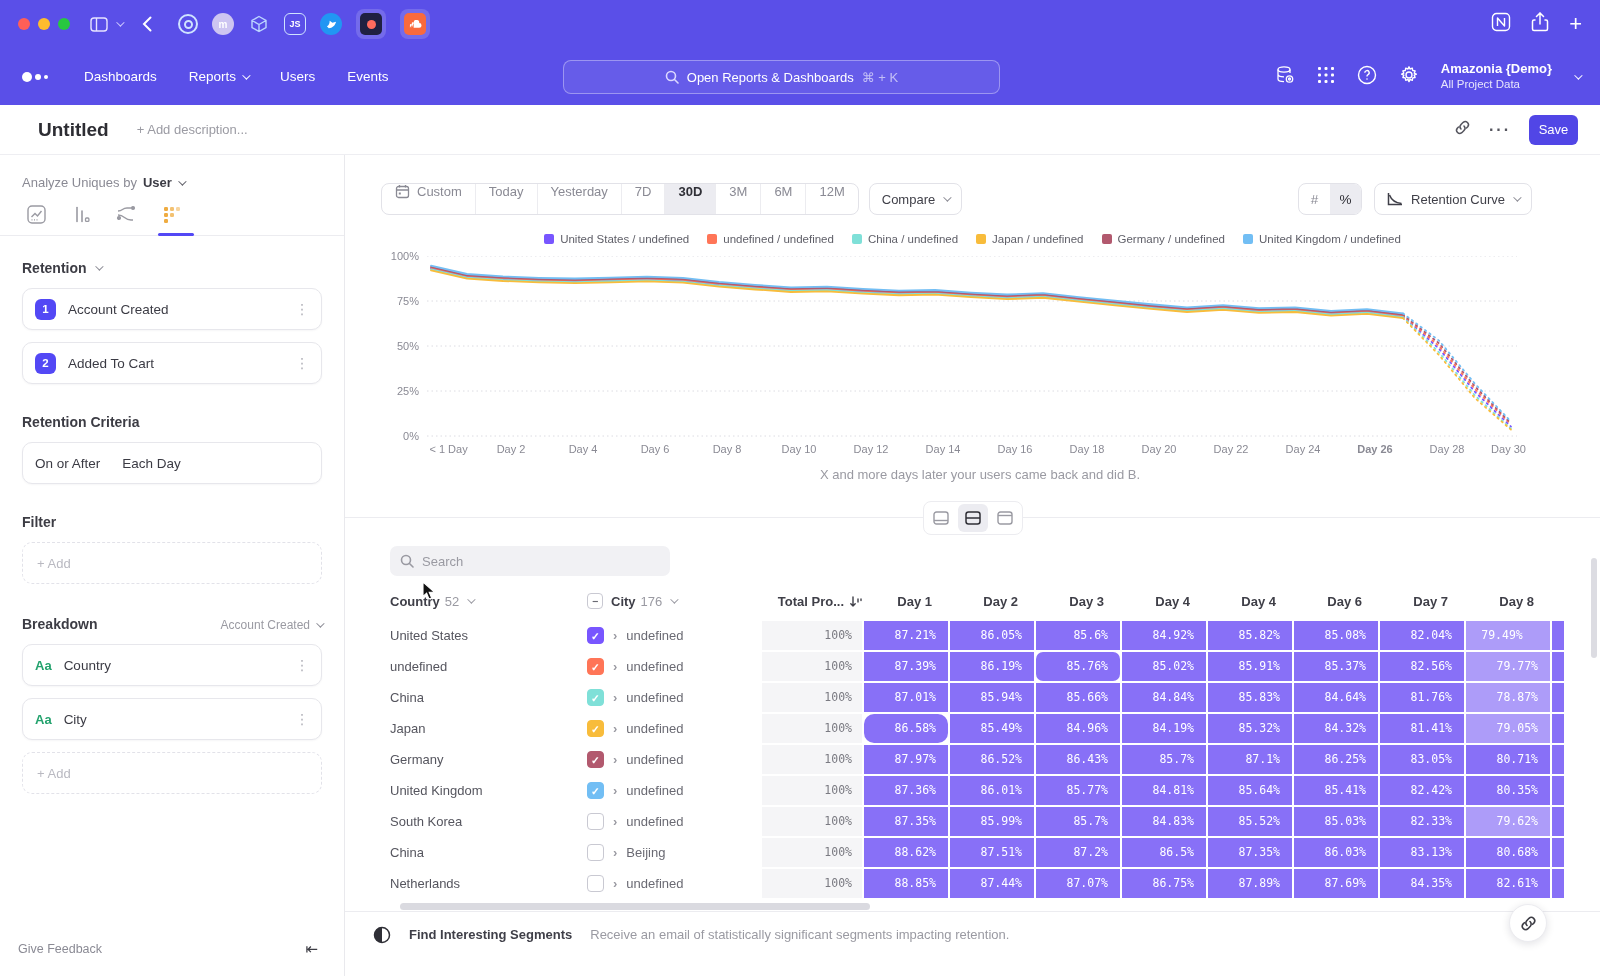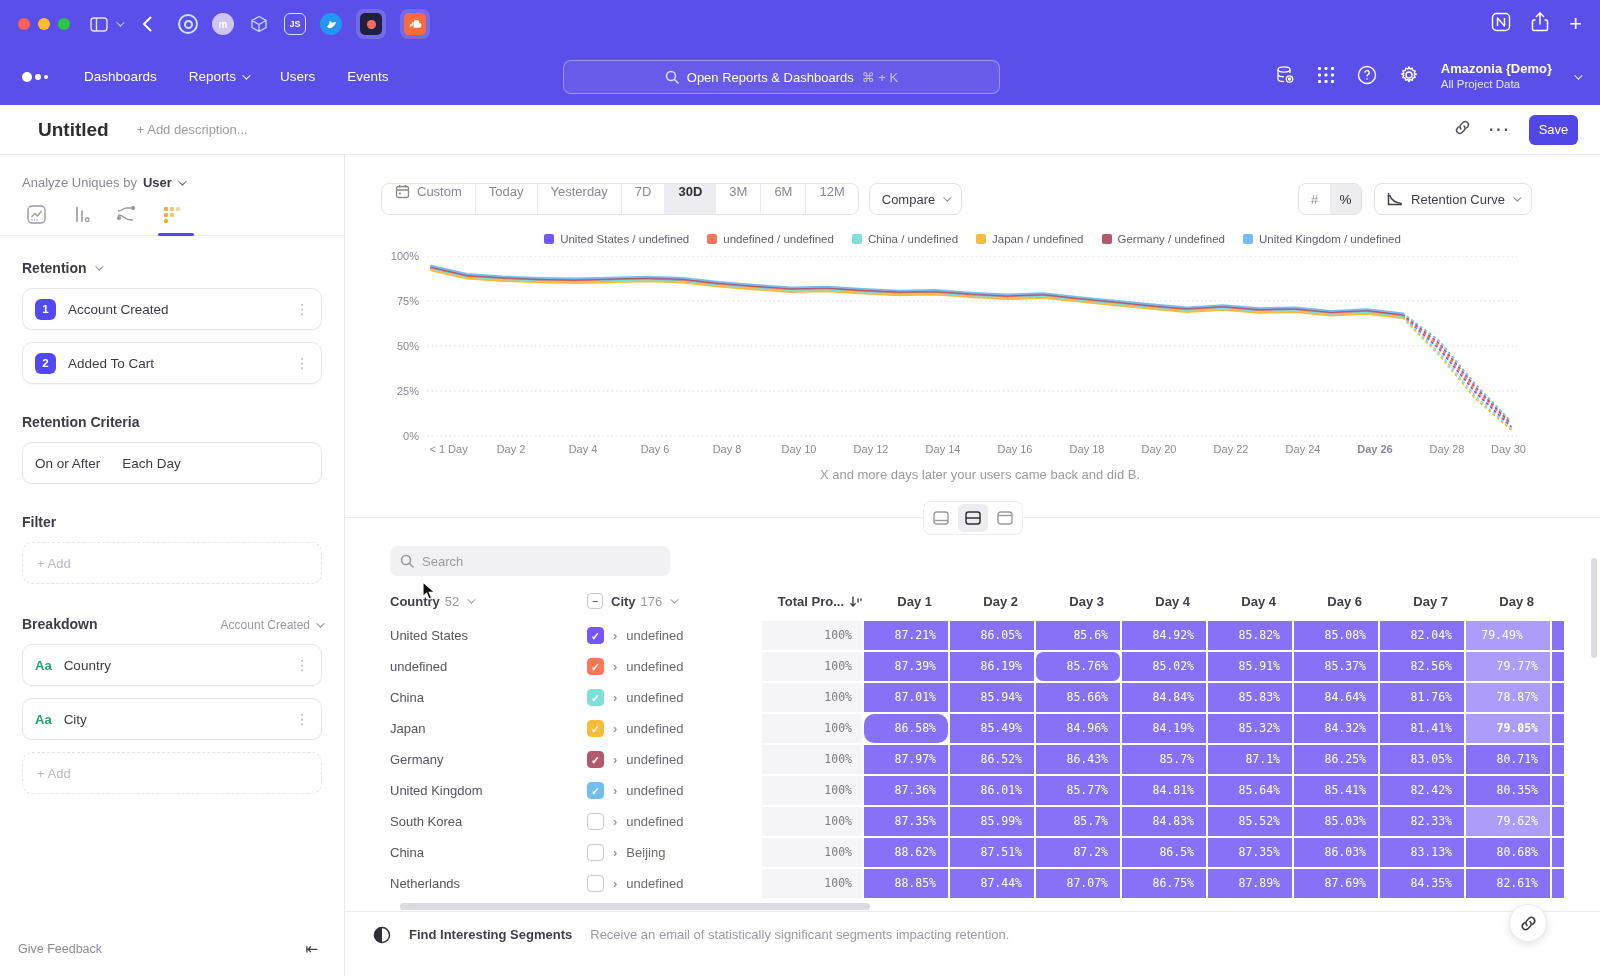--- a/index.html
+++ b/index.html
@@ -633,21 +633,21 @@
             <span>undefined</span>
           </span>
           <span class="c-total">100%</span>
           <span class="c-day" style="background: rgba(113, 85, 245, 0.84); border-radius: 10px;">86.58%</span>
           <span class="c-day" style="background: rgba(113, 85, 245, 0.84);">85.49%</span>
           <span class="c-day" style="background: rgba(113, 85, 245, 0.84);">84.96%</span>
           <span class="c-day" style="background: rgba(113, 85, 245, 0.84);">84.19%</span>
           <span class="c-day" style="background: rgba(113, 85, 245, 0.84);">85.32%</span>
           <span class="c-day" style="background: rgba(113, 85, 245, 0.84);">84.32%</span>
           <span class="c-day" style="background: rgba(113, 85, 245, 0.84);">81.41%</span>
-          <span class="c-day" style="background: rgba(113, 85, 245, 0.58); font-weight: bold;">79.05%</span>
+          <span class="c-day" style="background: rgba(113, 85, 245, 0.58);">79.05%</span>
           <span class="c-day" style="background: rgba(113, 85, 245, 0.84);"></span>
         </div>
         <div class="trow tgrid">
           <span class="c-country">Germany</span>
           <span class="c-city">
             <span class="cbx" style="background: rgb(178, 89, 110); border-color: rgb(178, 89, 110);">✓</span>
             <span class="rowchev">›</span>
             <span>undefined</span>
           </span>
           <span class="c-total">100%</span>

